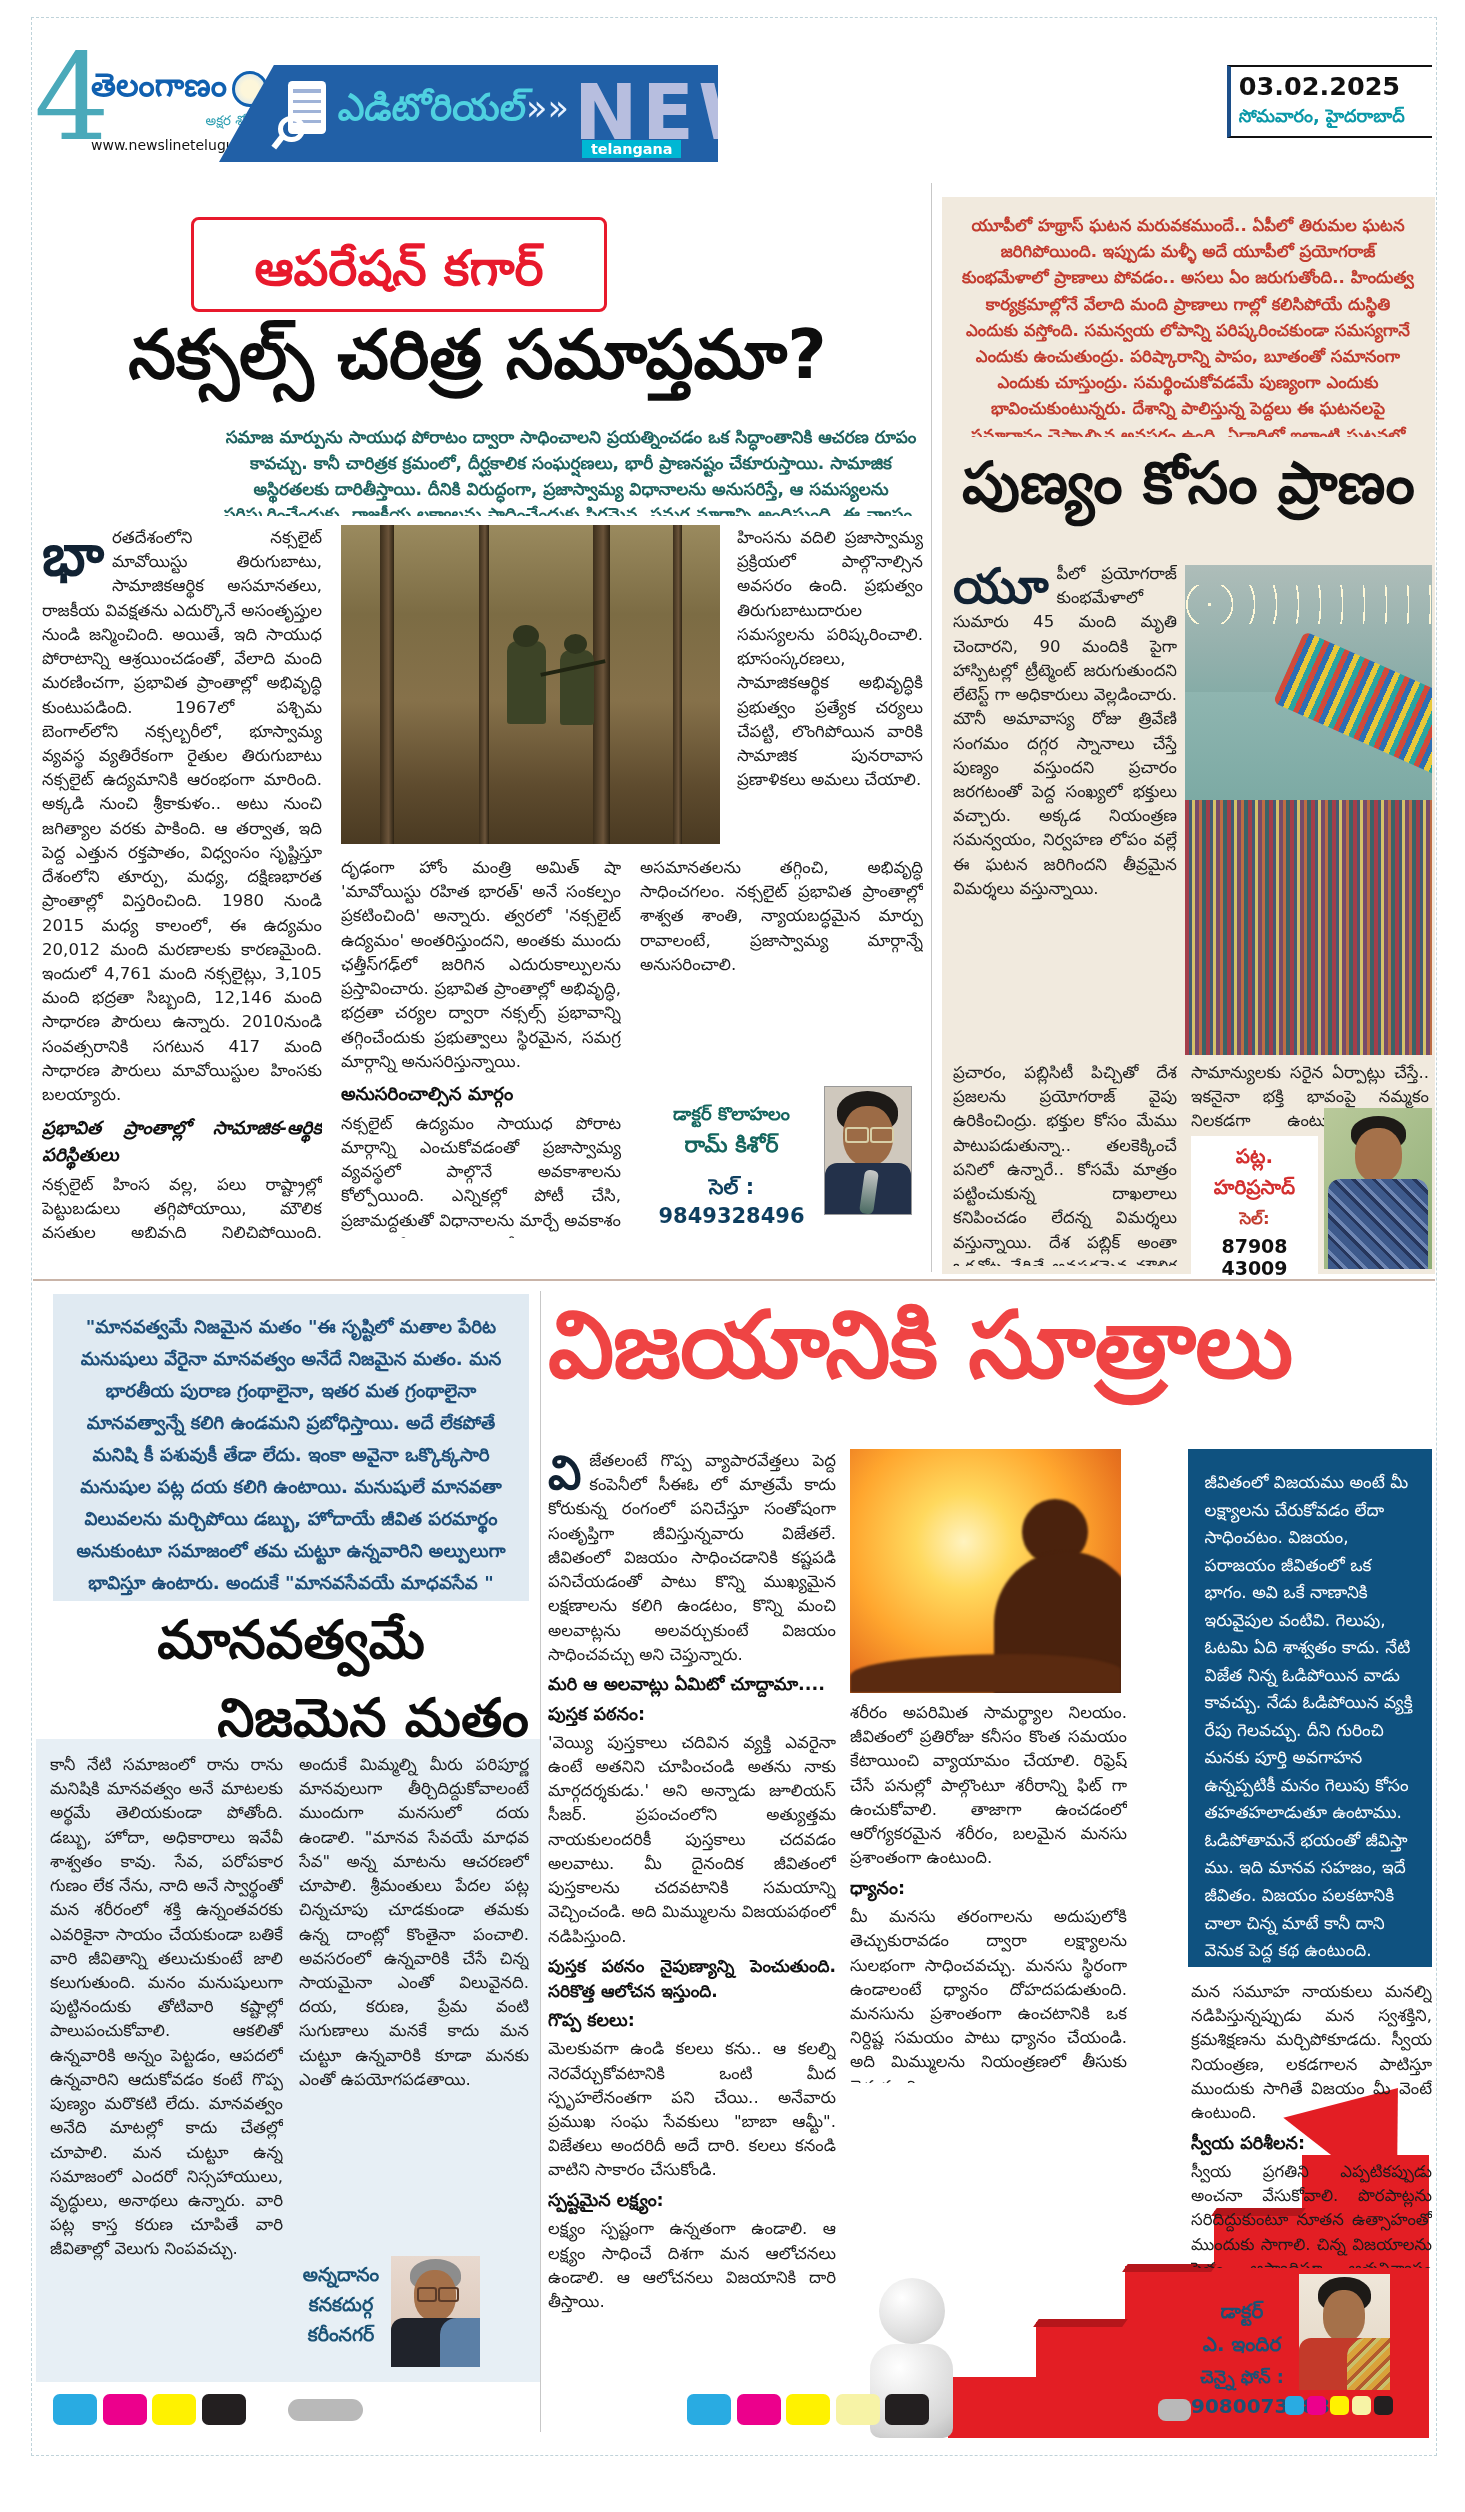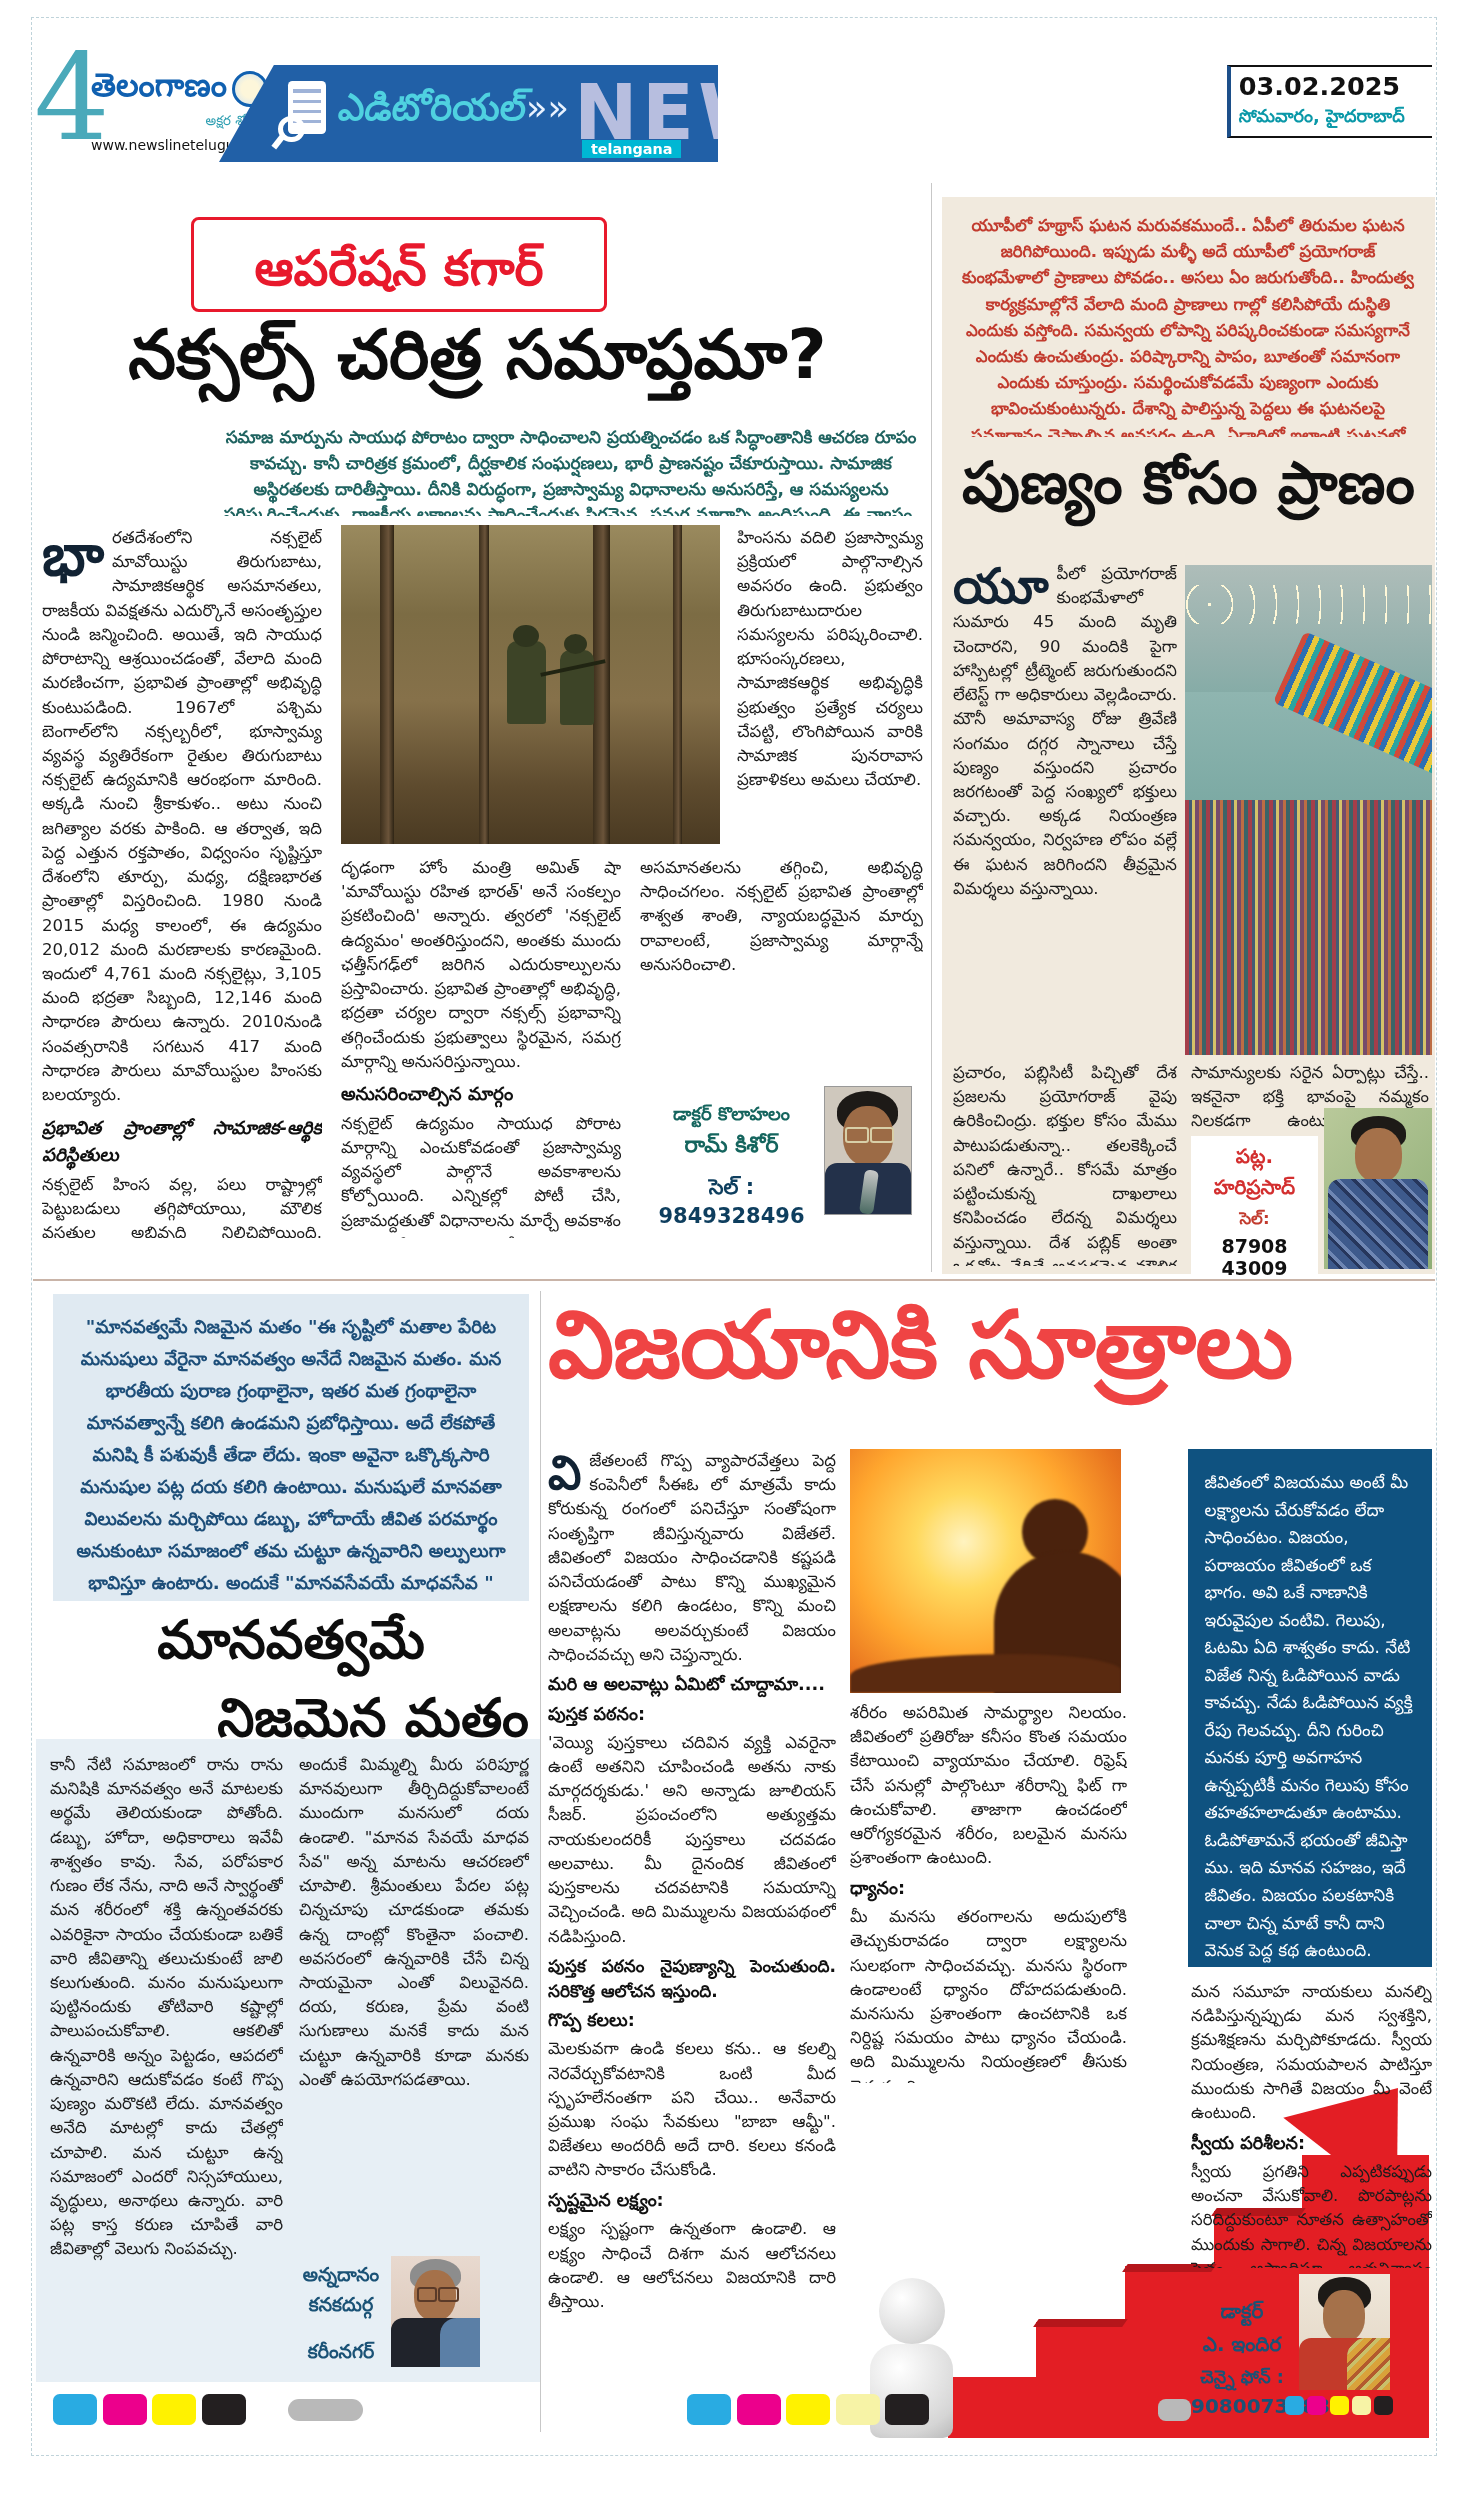--- a/index.html
+++ b/index.html
@@ -192,21 +192,21 @@
   <div class="abs body-text" style="left:50px;top:1753px;width:233px;height:615px;">
     <span>కానీ నేటి సమాజంలో రాను రాను మనిషికి మానవత్వం అనే మాటలకు అర్థమే తెలియకుండా పోతోంది. డబ్బు, హోదా, అధికారాలు ఇవేవీ శాశ్వతం కావు. సేవ, పరోపకార గుణం లేక నేను, నాది అనే స్వార్థంతో మన శరీరంలో శక్తి ఉన్నంతవరకు ఎవరికైనా సాయం చేయకుండా బతికే వారి జీవితాన్ని తలుచుకుంటే జాలి కలుగుతుంది. మనం మనుషులుగా పుట్టినందుకు తోటివారి కష్టాల్లో పాలుపంచుకోవాలి. ఆకలితో ఉన్నవారికి అన్నం పెట్టడం, ఆపదలో ఉన్నవారిని ఆదుకోవడం కంటే గొప్ప పుణ్యం మరొకటి లేదు. మానవత్వం అనేది మాటల్లో కాదు చేతల్లో చూపాలి. మన చుట్టూ ఉన్న సమాజంలో ఎందరో నిస్సహాయులు, వృద్ధులు, అనాథలు ఉన్నారు. వారి పట్ల కాస్త కరుణ చూపితే వారి జీవితాల్లో వెలుగు నింపవచ్చు.</span>
   </div>
   <div class="abs body-text" style="left:299px;top:1753px;width:230px;height:493px;">
     <span>అందుకే మిమ్మల్ని మీరు పరిపూర్ణ మానవులుగా తీర్చిదిద్దుకోవాలంటే ముందుగా మనసులో దయ ఉండాలి. "మానవ సేవయే మాధవ సేవ" అన్న మాటను ఆచరణలో చూపాలి. శ్రీమంతులు పేదల పట్ల చిన్నచూపు చూడకుండా తమకు ఉన్న దాంట్లో కొంతైనా పంచాలి. అవసరంలో ఉన్నవారికి చేసే చిన్న సాయమైనా ఎంతో విలువైనది. దయ, కరుణ, ప్రేమ వంటి సుగుణాలు మనకే కాదు మన చుట్టూ ఉన్నవారికి కూడా మనకు ఎంతో ఉపయోగపడతాయి.</span>
   </div>
 
   <div class="abs center" style="left:294px;top:2263px;width:94px;">
     <div style="font-size:19px;font-weight:800;color:#1a5276;">అన్నదానం</div>
     <div style="font-size:19px;font-weight:800;color:#1a5276;margin-top:3.3px;">కనకదుర్గ</div>
-    <div style="font-size:19px;font-weight:800;color:#1a5276;margin-top:20px;">కరీంనగర్</div>
+    <div style="font-size:19px;font-weight:800;color:#1a5276;margin-top:3px;">కరీంనగర్</div>
   </div>
   <div class="avatar" style="position:absolute;left:391px;top:2256px;width:89px;height:111px;background:linear-gradient(180deg,#e8d9cf,#d9c4b4);">
     <div class="hair" style="left:19px;top:3.3px;width:51px;height:32px;background:#8d8d8d;"></div>
     <div class="face" style="left:23px;top:14.4px;width:42px;height:51px;background:#a5714a;"></div>
     <div style="position:absolute;left:25.5px;top:31px;width:16.6px;height:11px;border:2.2px solid #5a3a28;border-radius:3.3px;"></div>
     <div style="position:absolute;left:47px;top:31px;width:16.6px;height:11px;border:2.2px solid #5a3a28;border-radius:3.3px;"></div>
     <div class="body" style="left:0;top:62px;width:89px;height:49px;background:#20232b;"></div>
     <div style="position:absolute;left:49px;top:62px;width:40px;height:49px;background:#5b7fa6;border-radius:16.6px 0 0 0;"></div>
   </div>
 
@@ -251,21 +251,21 @@
     <div class="step" style="left:454px;bottom:0;width:127px;height:283px;"></div>
     <div class="stepside" style="left:188px;bottom:111px;width:89px;height:7.8px;transform:skewX(-35deg);"></div>
     <div class="stepside" style="left:277px;bottom:166px;width:89px;height:7.8px;transform:skewX(-35deg);"></div>
     <div class="stepside" style="left:366px;bottom:222px;width:89px;height:7.8px;transform:skewX(-35deg);"></div>
     <div style="position:absolute;right:-11px;top:-5.5px;width:0;height:0;border-left:72px solid transparent;border-right:72px solid transparent;border-bottom:94px solid #e31e24;transform:rotate(38deg);"></div>
     <div class="fig-head" style="left:30.5px;bottom:94px;width:66px;height:66px;"></div>
     <div class="fig-body" style="left:22px;bottom:0;width:83px;height:94px;"></div>
   </div>
 
   <div class="abs body-text" style="left:1191px;top:1980px;width:241px;height:288px;">
-    <span>మన సమూహ నాయకులు మనల్ని నడిపిస్తున్నప్పుడు మన స్వశక్తిని, క్రమశిక్షణను మర్చిపోకూడదు. స్వీయ నియంత్రణ, సమయపాలన పాటిస్తూ ముందుకు సాగితే విజయం మీ వెంటే ఉంటుంది.</span>
+    <span>మన సమూహ నాయకులు మనల్ని నడిపిస్తున్నప్పుడు మన స్వశక్తిని, క్రమశిక్షణను మర్చిపోకూడదు. స్వీయ నియంత్రణ, లకడగాలన పాటిస్తూ ముందుకు సాగితే విజయం మీ వెంటే ఉంటుంది.</span>
     <div class="subhead" style="font-size:17.7px;margin:5.5px 0 3.3px 0;">స్వీయ పరిశీలన:</div>
     <span>స్వీయ ప్రగతిని ఎప్పటికప్పుడు అంచనా వేసుకోవాలి. పొరపాట్లను సరిదిద్దుకుంటూ నూతన ఉత్సాహంతో ముందుకు సాగాలి. చిన్న విజయాలను సైతం ఆస్వాదిస్తూ ఆత్మవిశ్వాసం పెంచుకోవాలి.</span>
     
     
   </div>
 
   <div class="abs center" style="left:1191px;top:2299px;width:102px;">
     <div style="font-size:20px;font-weight:800;color:#1a5276;">డాక్టర్</div>
     <div style="font-size:20px;font-weight:800;color:#1a5276;margin-top:4.4px;">ఎ. ఇందిర</div>
     <div style="font-size:17.7px;font-weight:bold;color:#1a5276;margin-top:5.5px;">చెన్నై ఫోన్ :</div>

